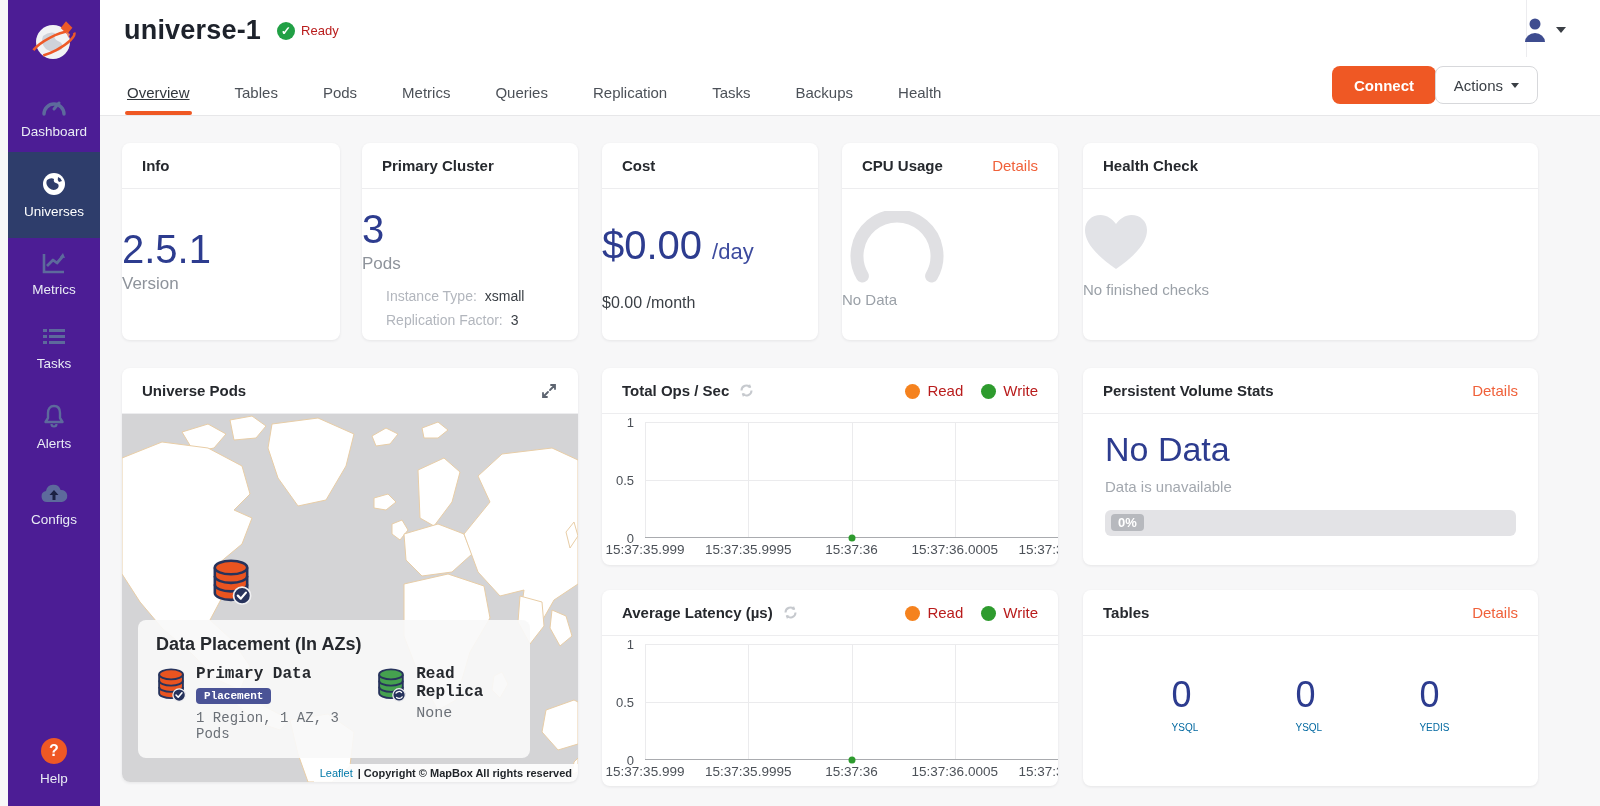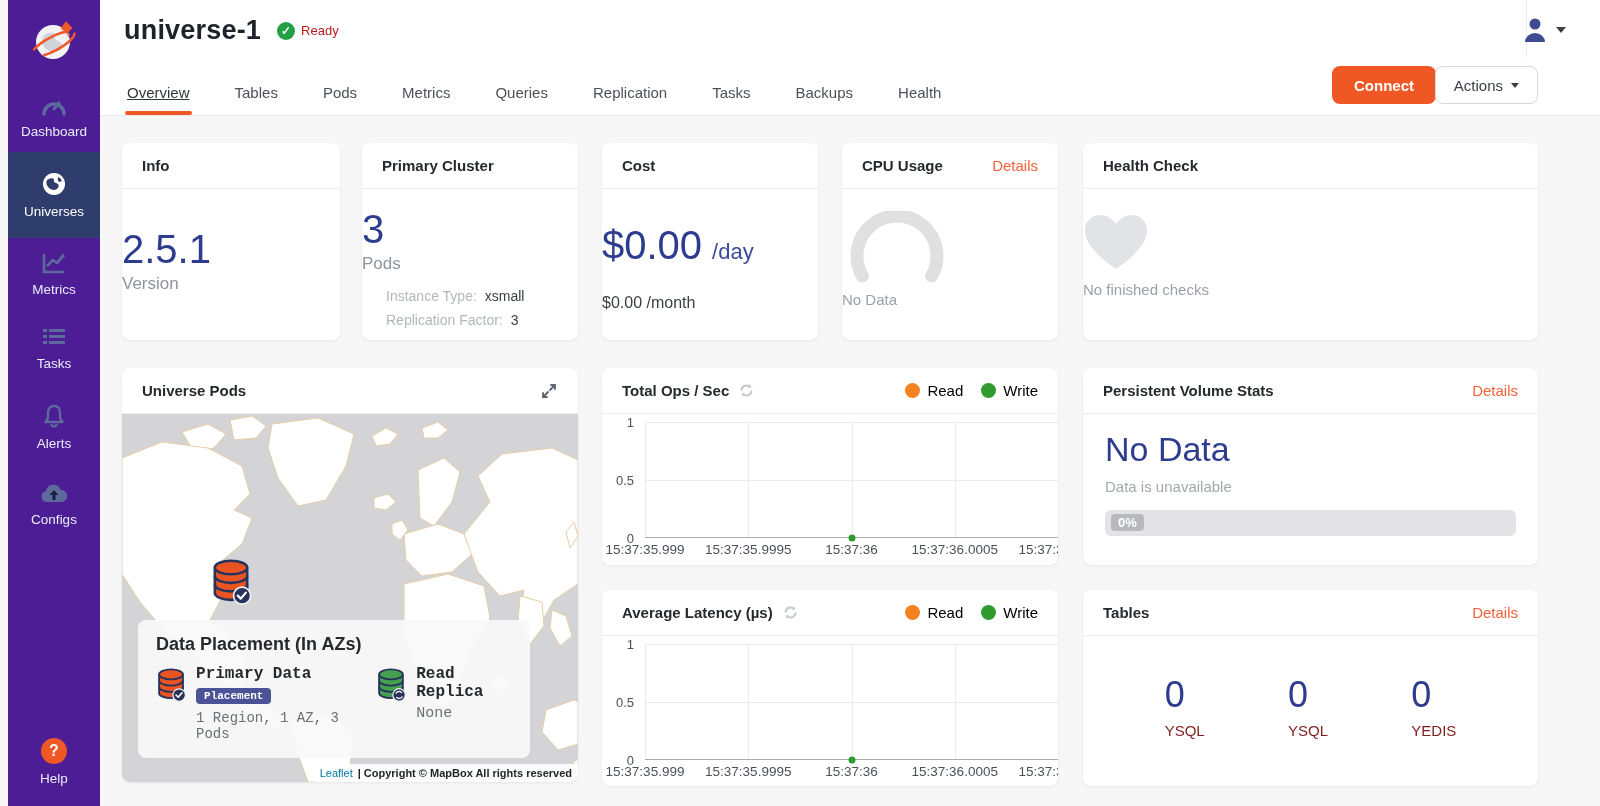--- a/index.html
+++ b/index.html
@@ -94,35 +94,35 @@
   .plot { position:absolute; left:43px; right:0; top:8px; bottom:26px; }
   .gridv { position:absolute; top:0; bottom:0; width:1px; background:#ebebed; }
   .gridh { position:absolute; left:0; right:0; height:1px; background:#ebebed; }
   .axis-x { position:absolute; left:0; right:0; bottom:0; height:1px; background:#a9abaf; }
   .ytick { position:absolute; right:8px; font-size:13px; color:#4c5158; transform:translateY(-50%); }
   .yticks { position:absolute; left:0; top:8px; bottom:26px; width:40px; }
   .xlabels { position:absolute; left:43px; right:0; bottom:4px; height:18px; }
   .xlab { position:absolute; transform:translateX(-50%); font-size:13.5px; color:#4c5158; white-space:nowrap; }
   .dot-pt { position:absolute; width:7px; height:7px; border-radius:50%; background:#2e9b2e; transform:translate(-50%,50%); }
   .legend { display:flex; align-items:center; gap:18px; }
-  .leg-item { display:flex; align-items:center; gap:7px; font-size:15px; color:#000000; }
+  .leg-item { display:flex; align-items:flex-end; gap:7px; font-size:15px; color:#b91c1c; }
   .leg-dot { width:15px; height:15px; border-radius:50%; }
   
   .pv-body { padding:16px 22px; }
   .pv-nodata { font-size:34px; color:#2d3c8f; }
   .pv-sub { font-size:15px; color:#a3a8af; margin-top:9px; }
   .pv-track { margin-top:15px; height:26px; background:#e3e3e6; border-radius:6px; position:relative; }
   .pv-chip {
     position:absolute; left:6px; top:4px; background:#b7b9be; color:#fff;
     font-size:13px; font-weight:bold; padding:1px 7px; border-radius:4px;
   }
   
   .tbl-body { display:flex; justify-content:space-around; padding:38px 40px 0 40px; }
   .tbl-num { font-size:36px; color:#2d3c8f; }
-  .tbl-lbl { font-size:15px; color:#7f1d1d; margin-top:6px; }
+  .tbl-lbl { font-size:10px; color:#0369a1; margin-top:6px; }
   
   .map-wrap { position:absolute; left:0; right:0; top:46px; bottom:0; background:#d4d4d6; }
   .map-marker { position:absolute; left:88px; top:145px; }
   .placement {
     position:absolute; left:16px; bottom:24px; width:392px;
     background:rgba(248,248,249,.92); border-radius:8px; padding:14px 18px 16px 18px;
   }
   .placement-title { font-size:18px; font-weight:bold; color:#26292e; }
   .placement-grid { display:flex; gap:26px; margin-top:10px;font-family:Liberation Mono, monospace; }
   .pl-entry { display:flex; gap:10px; }

